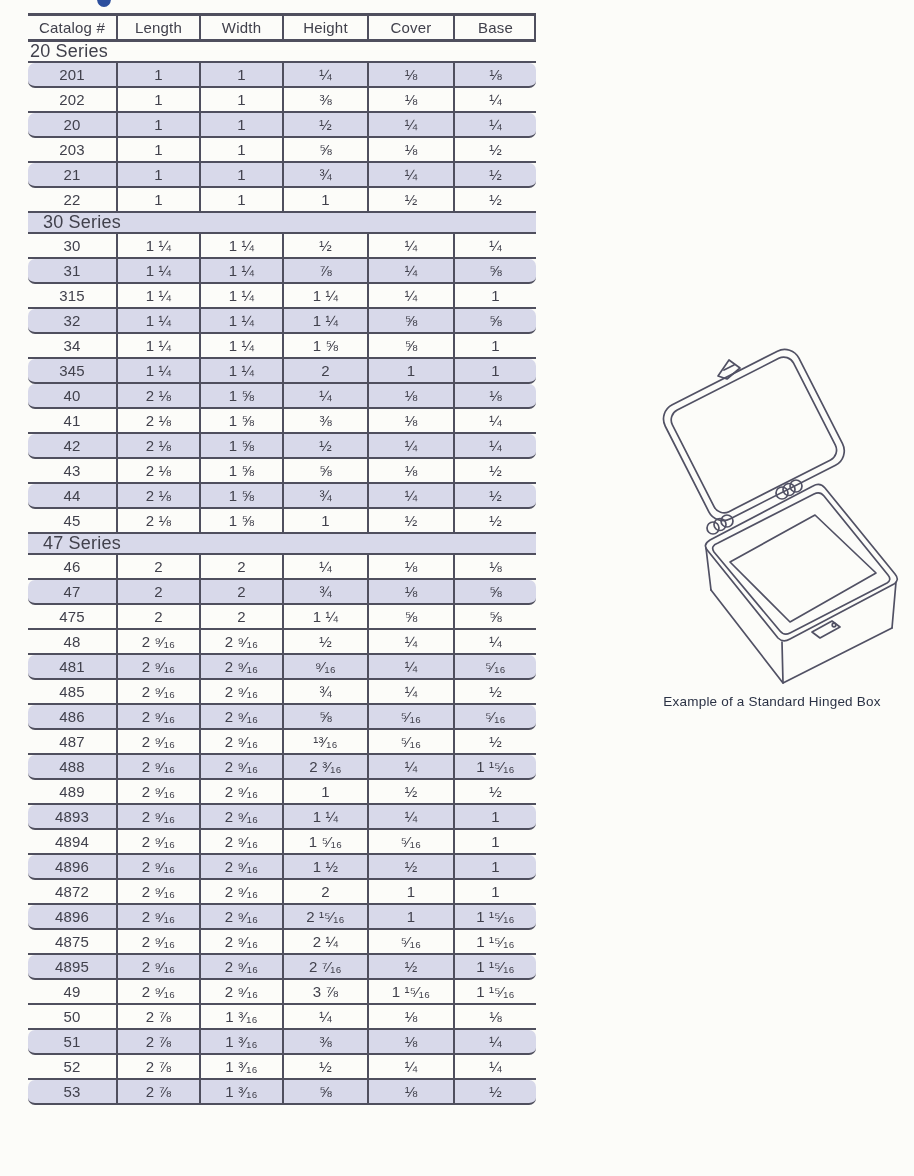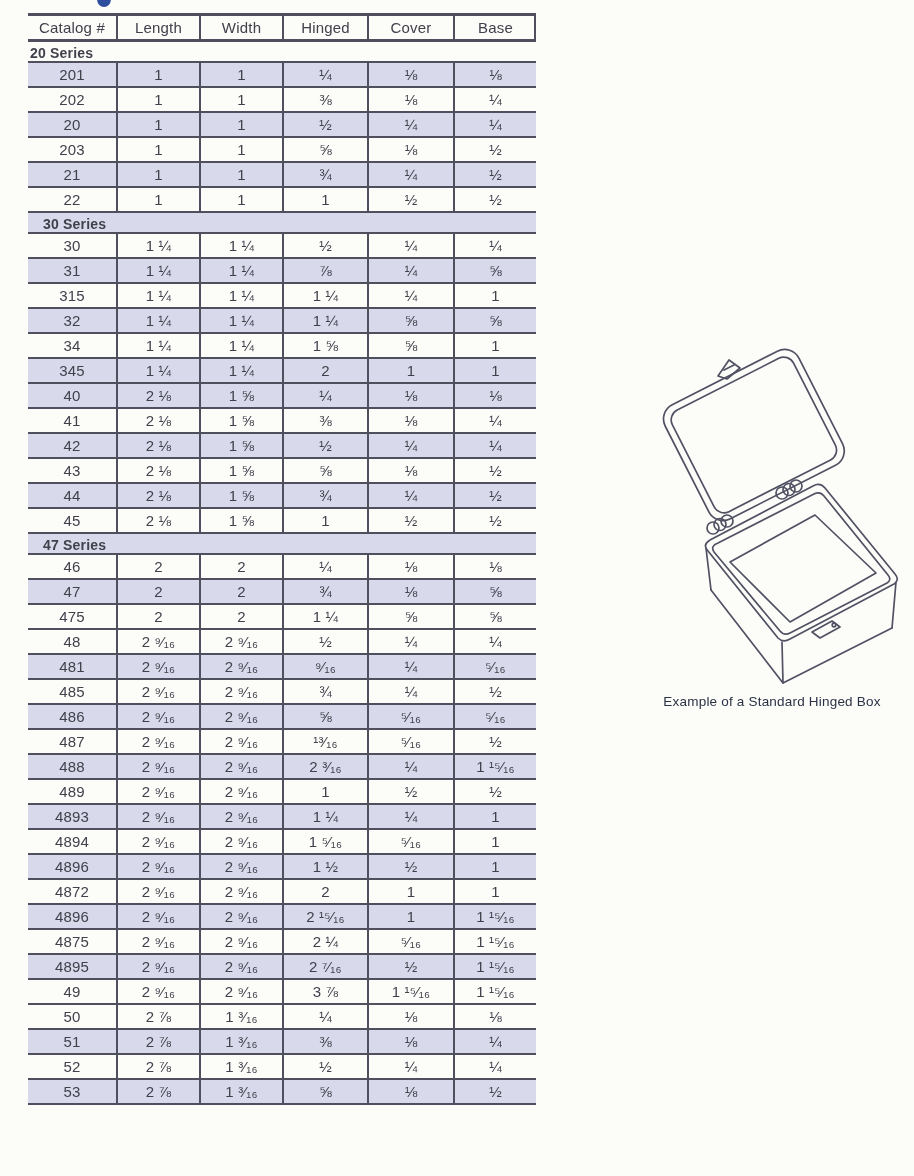--- a/index.html
+++ b/index.html
@@ -38,32 +38,32 @@
   }
   .thead .cell{
     display:flex; align-items:center; justify-content:center;
     font-size:15px; letter-spacing:.2px;
     border-left:2px solid var(--line);
   }
   .thead .cell:first-child{ border-left:none; }
   .band{
     height:21px;
     border-bottom:2px solid var(--line);
-    display:flex; align-items:flex-end;
+    display:flex; align-items:center;
     padding-left:2px;
-    font-size:14px; letter-spacing:.2px;font-weight:bold;
+    font-size:18px; letter-spacing:.2px;
   }
   .band.shaded{ background:var(--lavender);padding-left:15px; }
   .row{
     display:grid;
     grid-template-columns:88px 83px 83px 85px 86px 83px;
     height:25px;
     border-bottom:2px solid var(--line);
   }
-  .row.shaded{ background:var(--lavender); }
+  .row.shaded{ background:var(--lavender);border-radius:7px; }
   .row .cell{
     display:flex; align-items:center; justify-content:center;
     font-size:15px; letter-spacing:.2px;
     border-left:2px solid var(--line);
     overflow:hidden; white-space:nowrap;
   }
   .row .cell:first-child{ border-left:none; }
   .figure{
     position:absolute; left:630px; top:340px; width:284px;
   }
@@ -82,21 +82,21 @@
 
 <div class="page">
 
   <div class="remnant"></div>
 
   <div class="table">
     <div class="thead" id="thead">
         <div class="cell">Catalog #</div>
         <div class="cell">Length</div>
         <div class="cell">Width</div>
-        <div class="cell">Hinged</div>
+        <div class="cell">Height</div>
         <div class="cell">Cover</div>
         <div class="cell">Base</div>
       </div>
     <div id="tbody">
         <div class="band">
           <div class="band-label">20 Series</div>
         </div>
         <div class="row shaded">
           <div class="cell">201</div>
           <div class="cell">1</div>

